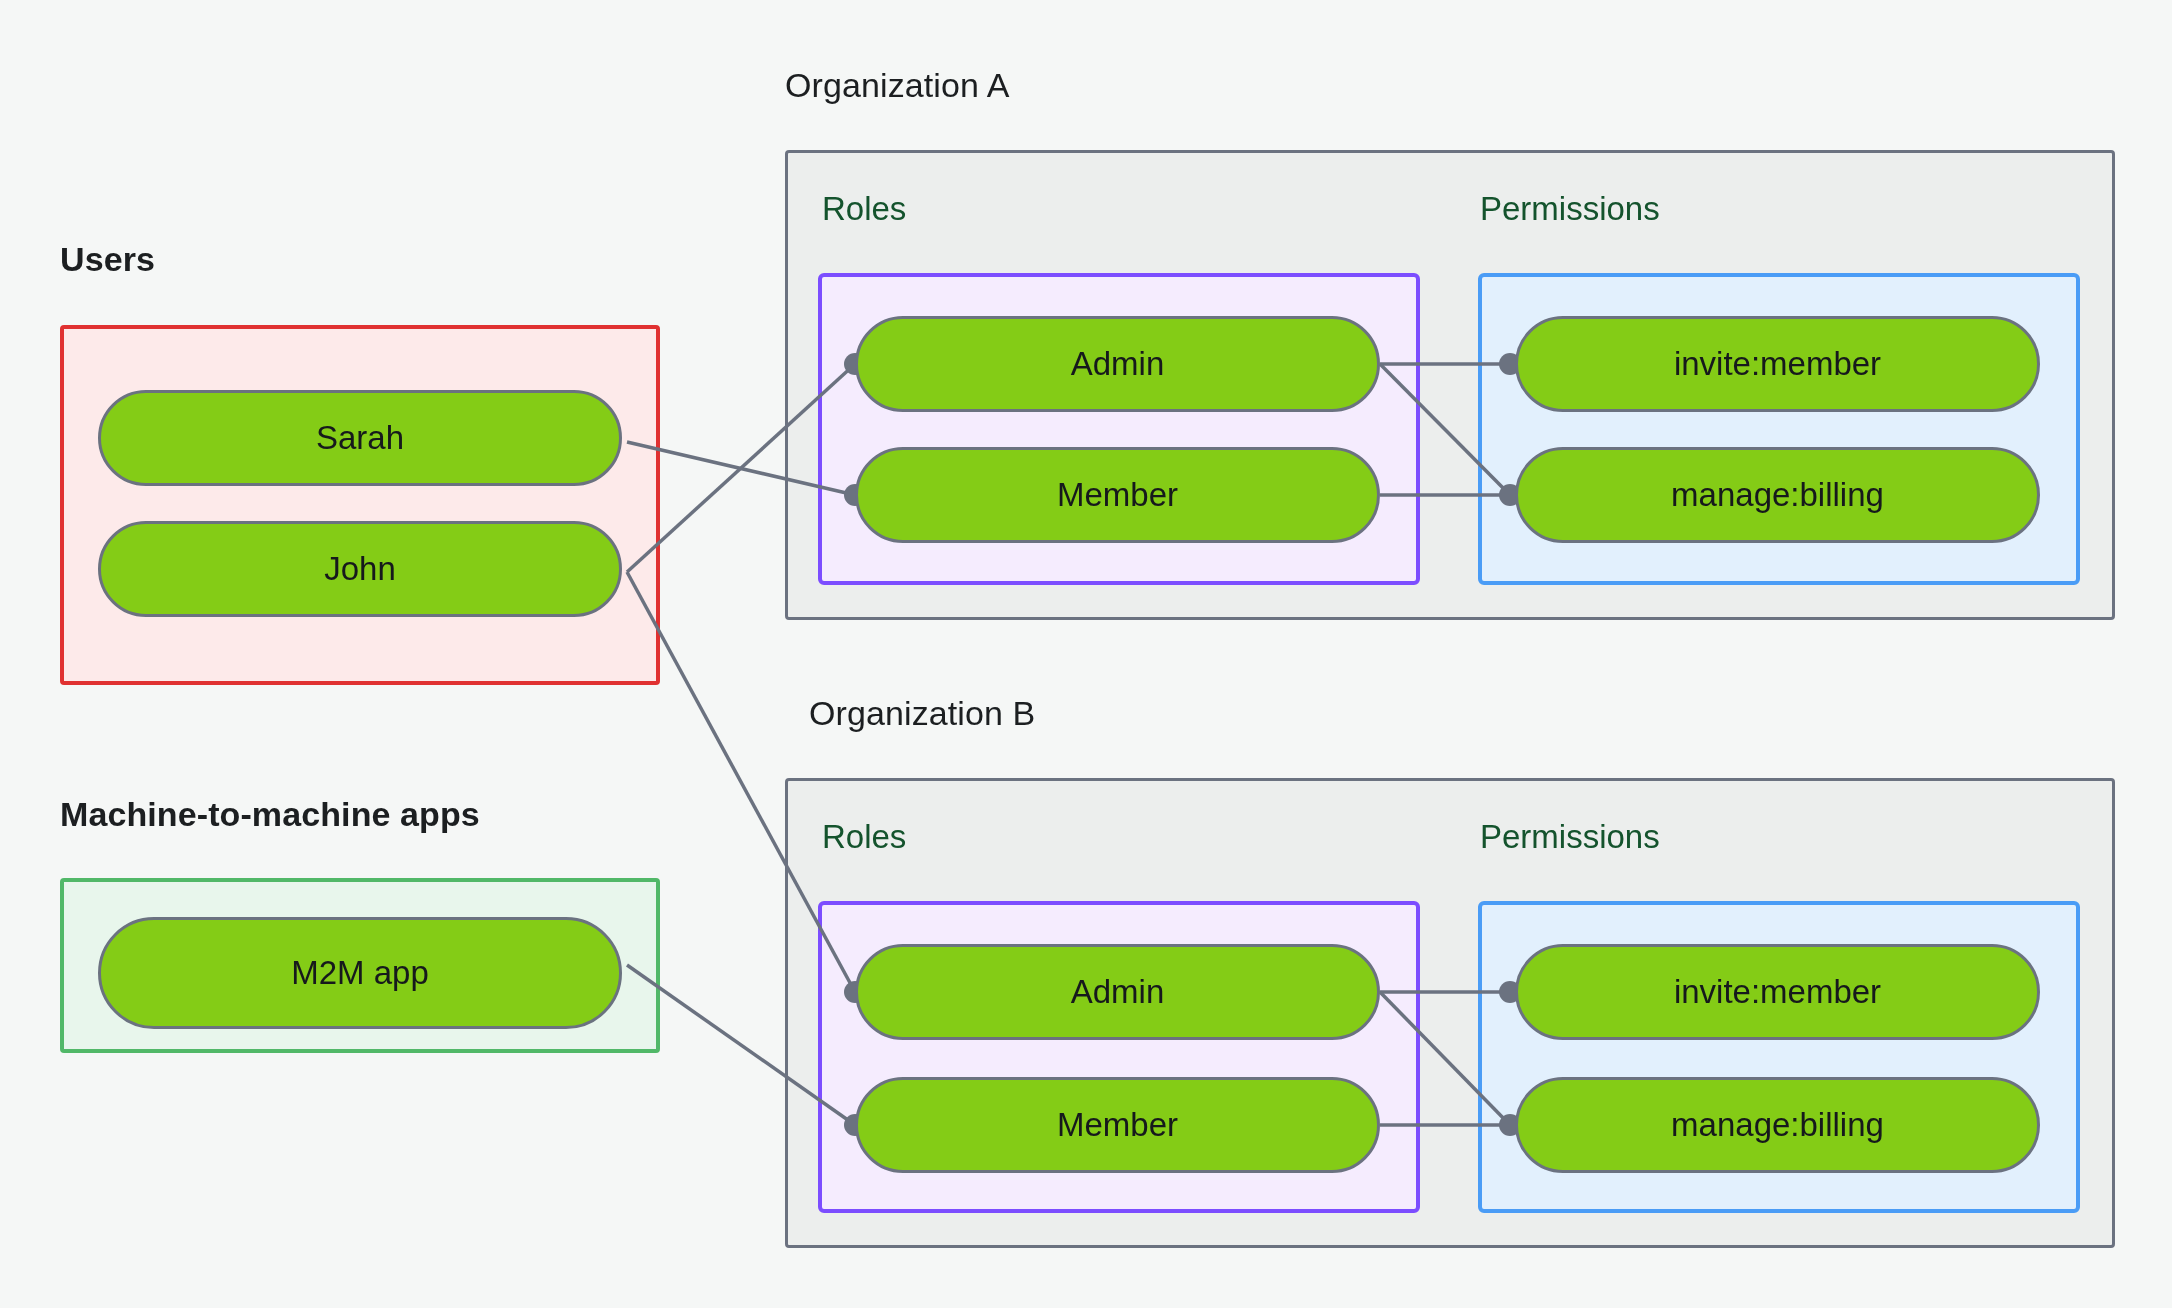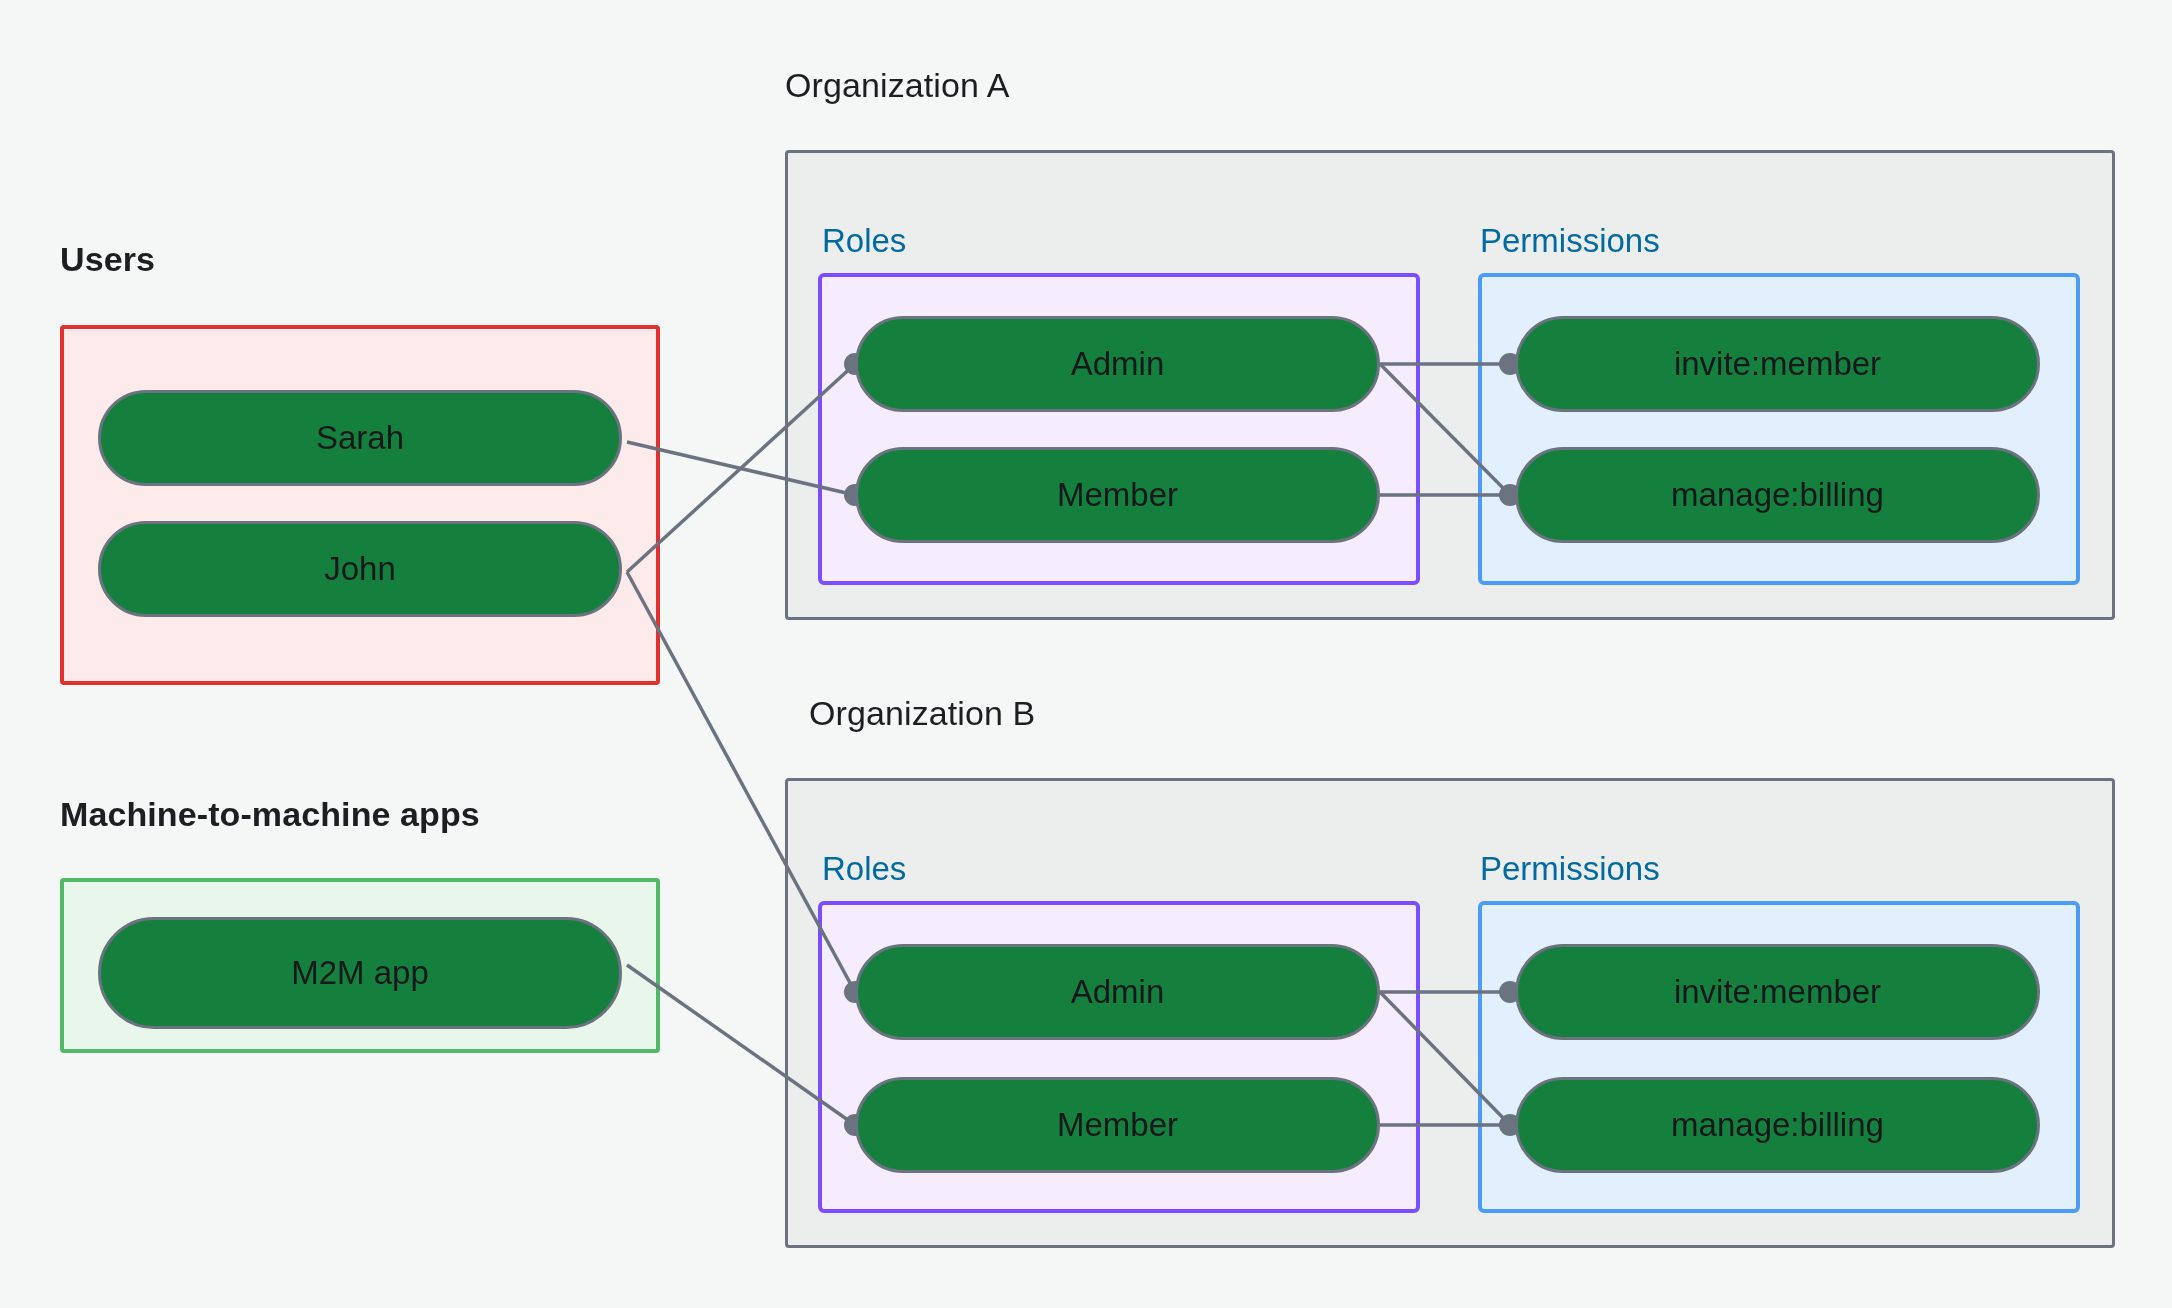--- a/index.html
+++ b/index.html
@@ -71,30 +71,29 @@
   }
   .box-perms {
     border: 4px solid #4a9cf6;
     background: #e2f0fd;
     border-radius: 6px;
   }
 
   .section-label {
     position: absolute;
     font-size: 33px;
-    color: #0369a1;
+    color: #14532d;
     white-space: nowrap;
     z-index: 4;
-    margin-top: 32px;
   }
 
   .pill {
     position: absolute;
     box-sizing: border-box;
-    background: #15803d;
+    background: #84cc16;
     border: 3px solid #6b7280;
     border-radius: 999px;
     display: flex;
     align-items: center;
     justify-content: center;
     font-size: 33px;
     color: #16191c;
     z-index: 6;
     white-space: nowrap;
   }

